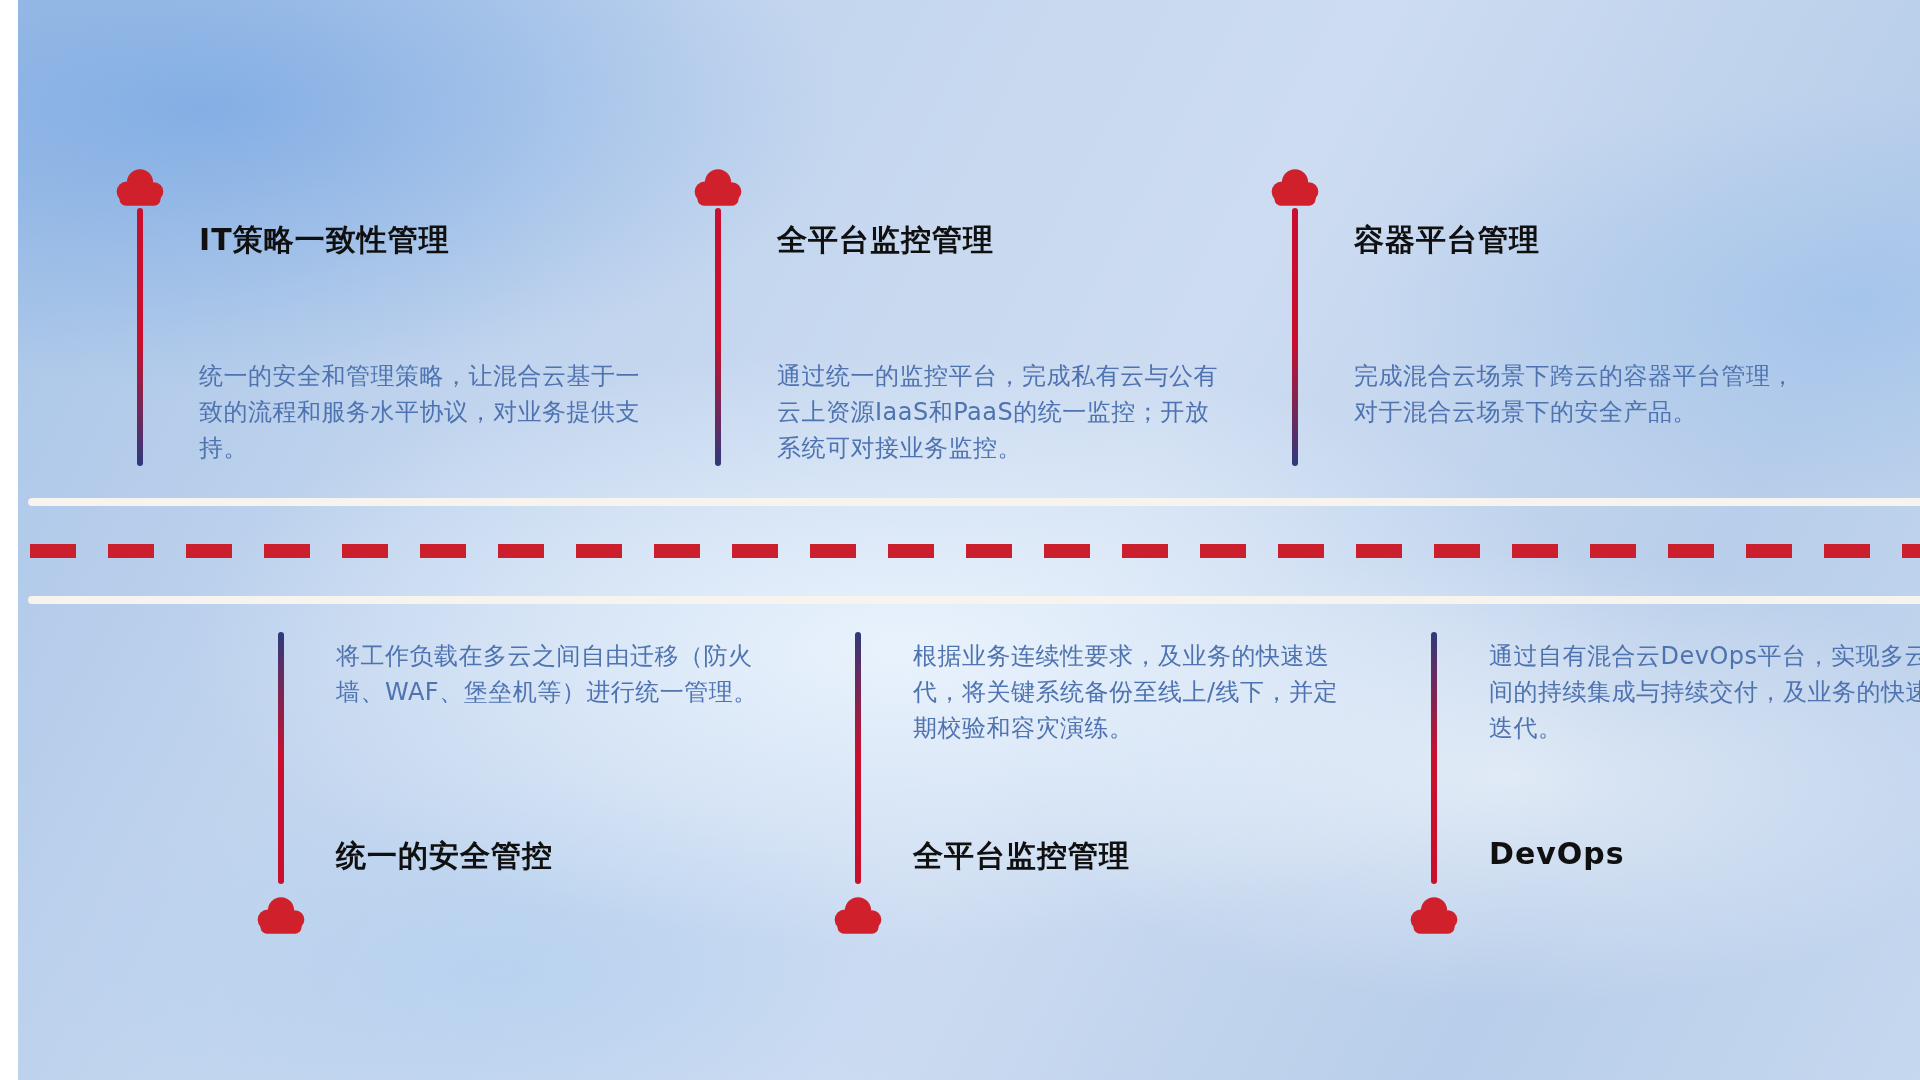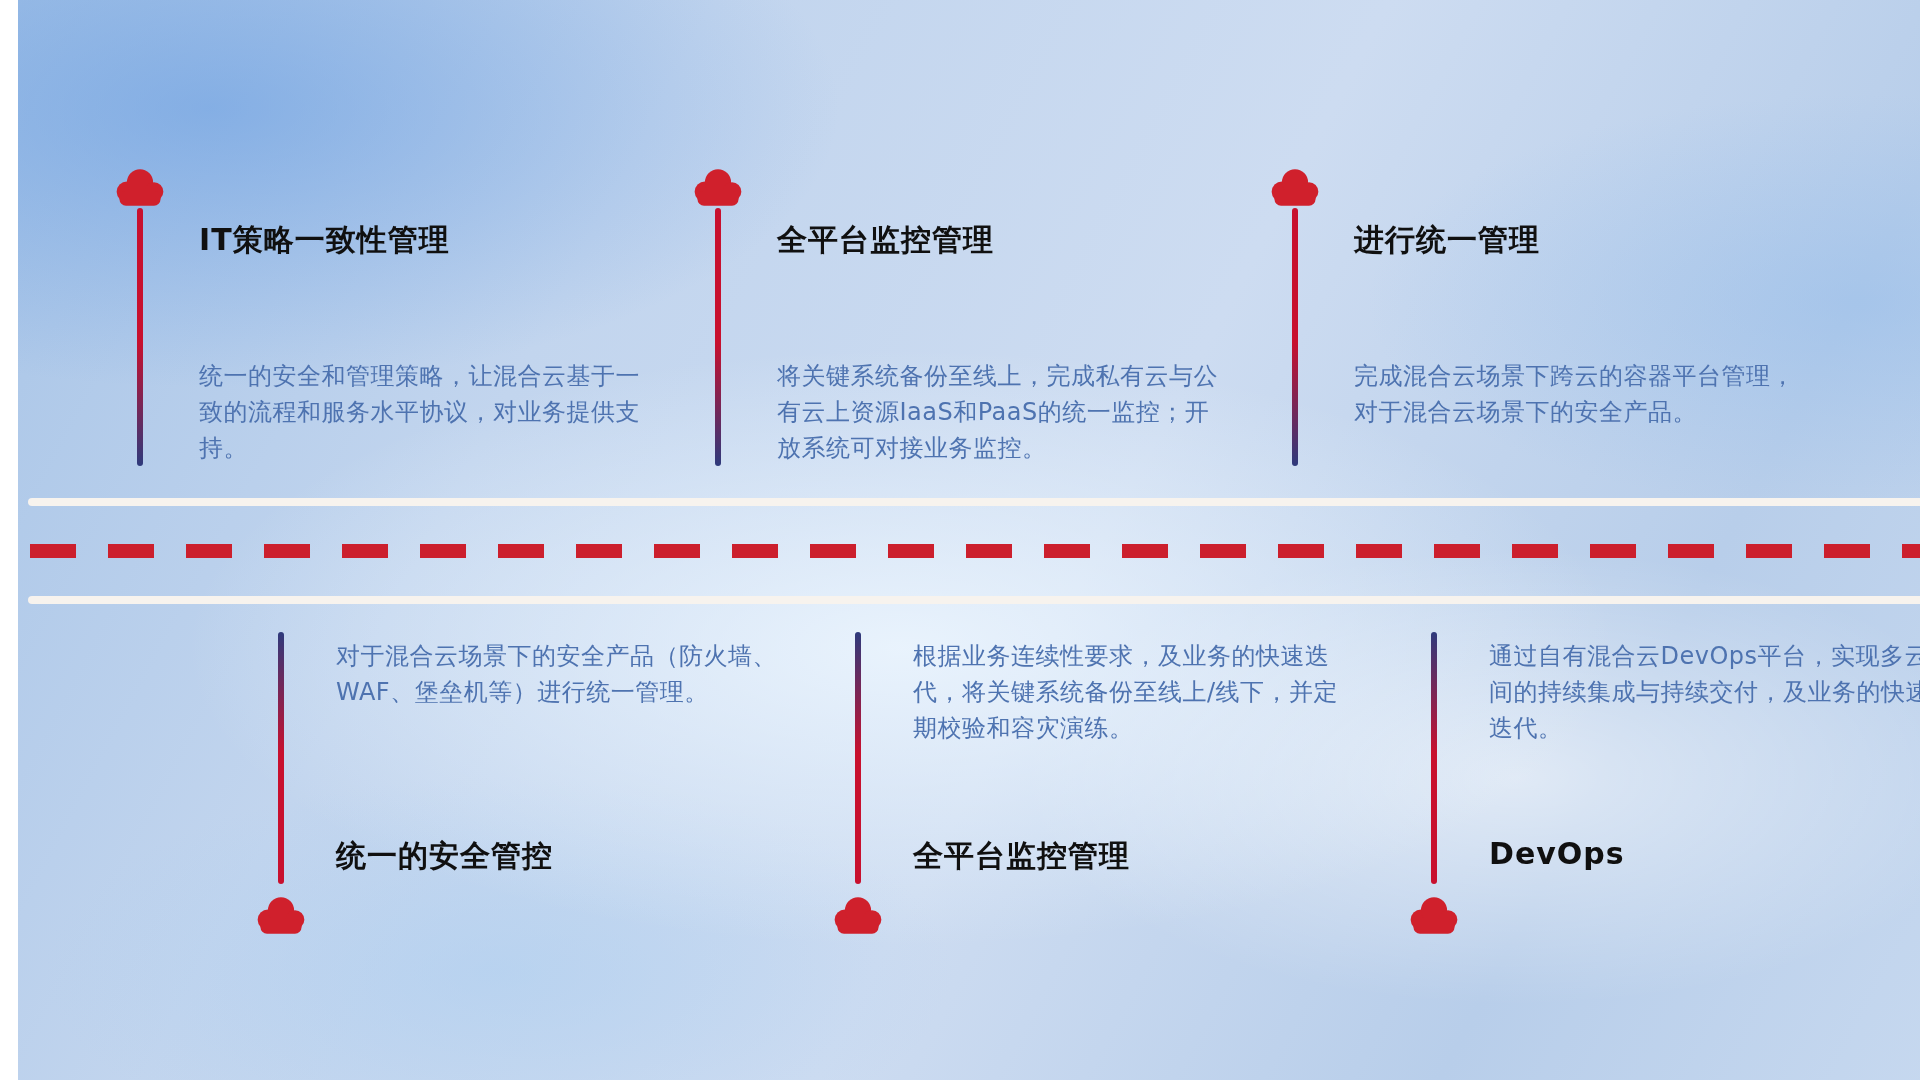--- a/index.html
+++ b/index.html
@@ -128,38 +128,38 @@
         <g fill="currentColor">
       <circle cx="16" cy="26" r="11"></circle>
           <circle cx="30" cy="16" r="14"></circle>
           <circle cx="45" cy="26" r="10"></circle>
       <rect x="8" y="25" width="44" height="16" rx="7"></rect>
     </g>
       </svg>
   </div>
   <div class="stem down" style="left:697px; top:208px; height:258px"></div>
   <h2 class="item-title" style="left:759px; top:220px">全平台监控管理</h2>
-  <p class="item-desc" style="left:759px; top:358px">将关键系统备份至线上，完成私有云与公有云上资源IaaS和PaaS的统一监控；开放系统可对接业务监控。</p>
+  <p class="item-desc" style="left:759px; top:358px">通过统一的监控平台，完成私有云与公有云上资源IaaS和PaaS的统一监控；开放系统可对接业务监控。</p>
 
   <div class="cloud" style="left:1249px; top:166px">
     <svg viewBox="0 0 60 42">
         <g fill="currentColor">
       <circle cx="16" cy="26" r="11"></circle>
           <circle cx="30" cy="16" r="14"></circle>
           <circle cx="45" cy="26" r="10"></circle>
       <rect x="8" y="25" width="44" height="16" rx="7"></rect>
     </g>
       </svg>
   </div>
   <div class="stem down" style="left:1274px; top:208px; height:258px"></div>
-  <h2 class="item-title" style="left:1336px; top:220px">进行统一管理</h2>
+  <h2 class="item-title" style="left:1336px; top:220px">容器平台管理</h2>
   <p class="item-desc" style="left:1336px; top:358px">完成混合云场景下跨云的容器平台管理，对于混合云场景下的安全产品。</p>
 
   <div class="stem up" style="left:260px; top:632px; height:252px"></div>
-  <p class="item-desc" style="left:318px; top:638px">对于混合云场景下的安全产品（防火墙、WAF、堡垒机等）进行统一管理。</p>
+  <p class="item-desc" style="left:318px; top:638px">将工作负载在多云之间自由迁移（防火墙、WAF、堡垒机等）进行统一管理。</p>
   <h2 class="item-title" style="left:318px; top:836px">统一的安全管控</h2>
   <div class="cloud" style="left:235px; top:894px">
     <svg viewBox="0 0 60 42">
         <g fill="currentColor">
       <circle cx="16" cy="26" r="11"></circle>
           <circle cx="30" cy="16" r="14"></circle>
           <circle cx="45" cy="26" r="10"></circle>
       <rect x="8" y="25" width="44" height="16" rx="7"></rect>
     </g>
       </svg>

